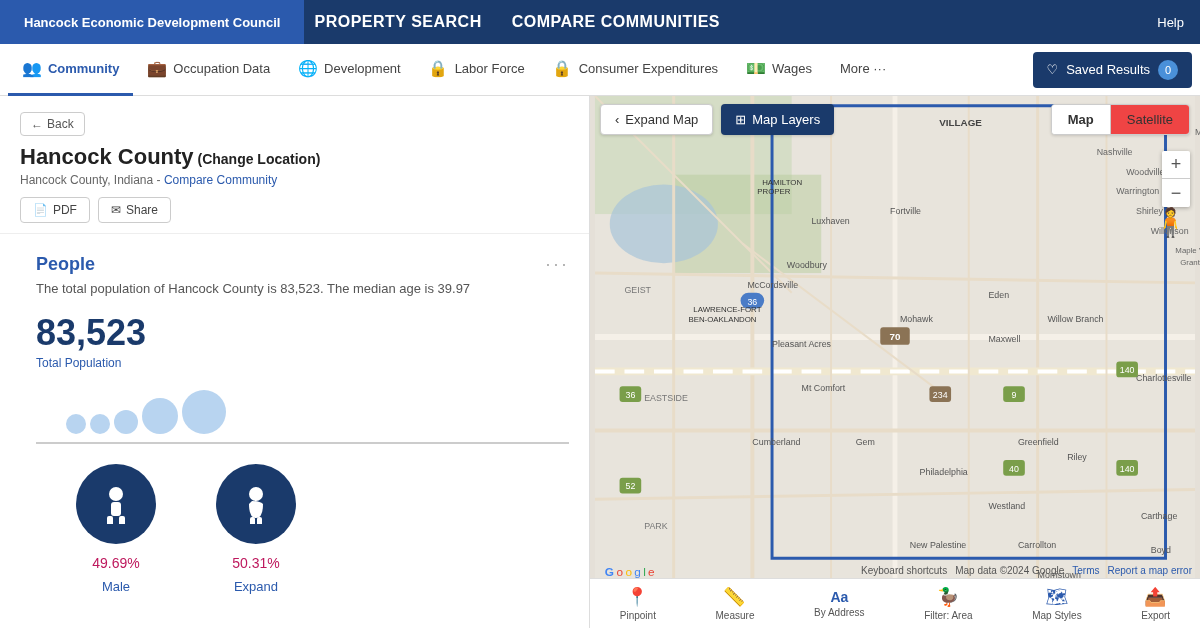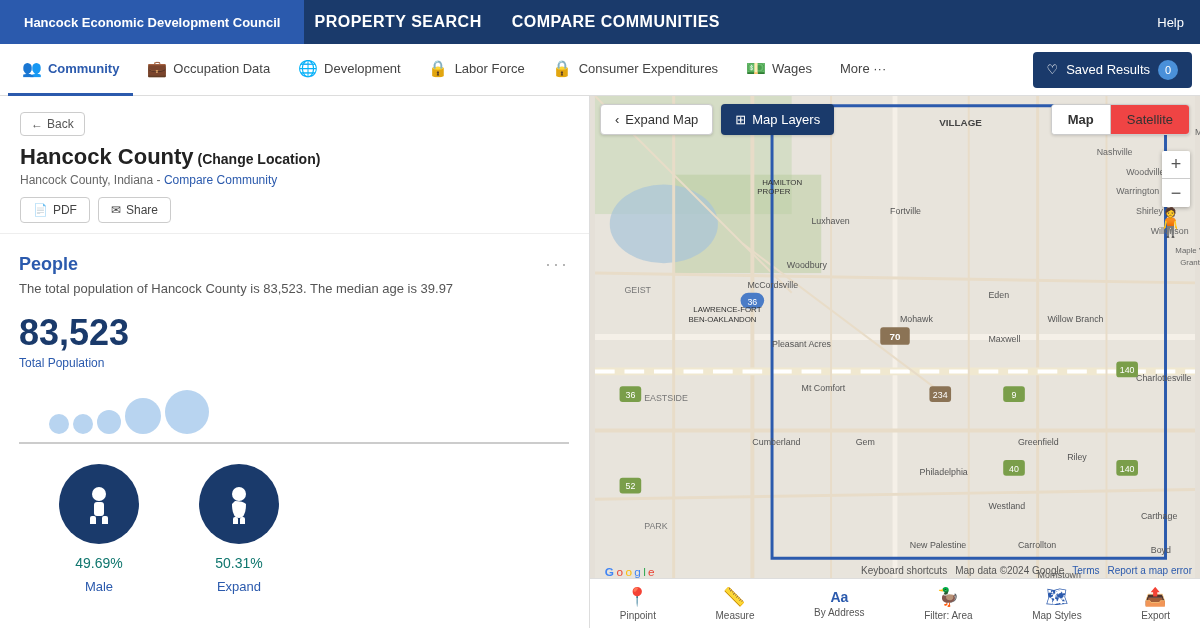--- a/index.html
+++ b/index.html
@@ -160,21 +160,21 @@
       border-radius: 4px;
       padding: 5px 12px;
       font-size: 12px;
       color: #444;
       cursor: pointer;
       background: white;
     }
 
     
     .people-section {
-      padding: 20px 20px 10px 19px;
+      padding: 20px 20px 10px 36px;
       flex: 1;
       overflow-y: auto;
     }
     .section-title-row {
       display: flex;
       align-items: center;
       justify-content: space-between;
     }
     .section-title {
       font-size: 18px;
@@ -250,21 +250,21 @@
       align-items: center;
       justify-content: center;
     }
     .gender-circle svg {
       width: 40px;
       height: 40px;
       fill: white;
     }
     .gender-pct {
       font-size: 20px;
-      color: #0f766e;
+      color: #be185d;
     }
     .gender-pct span {
       font-size: 14px;
     }
     .gender-name {
       font-size: 13px;
       color: #2b5aad;
     }
 
     

